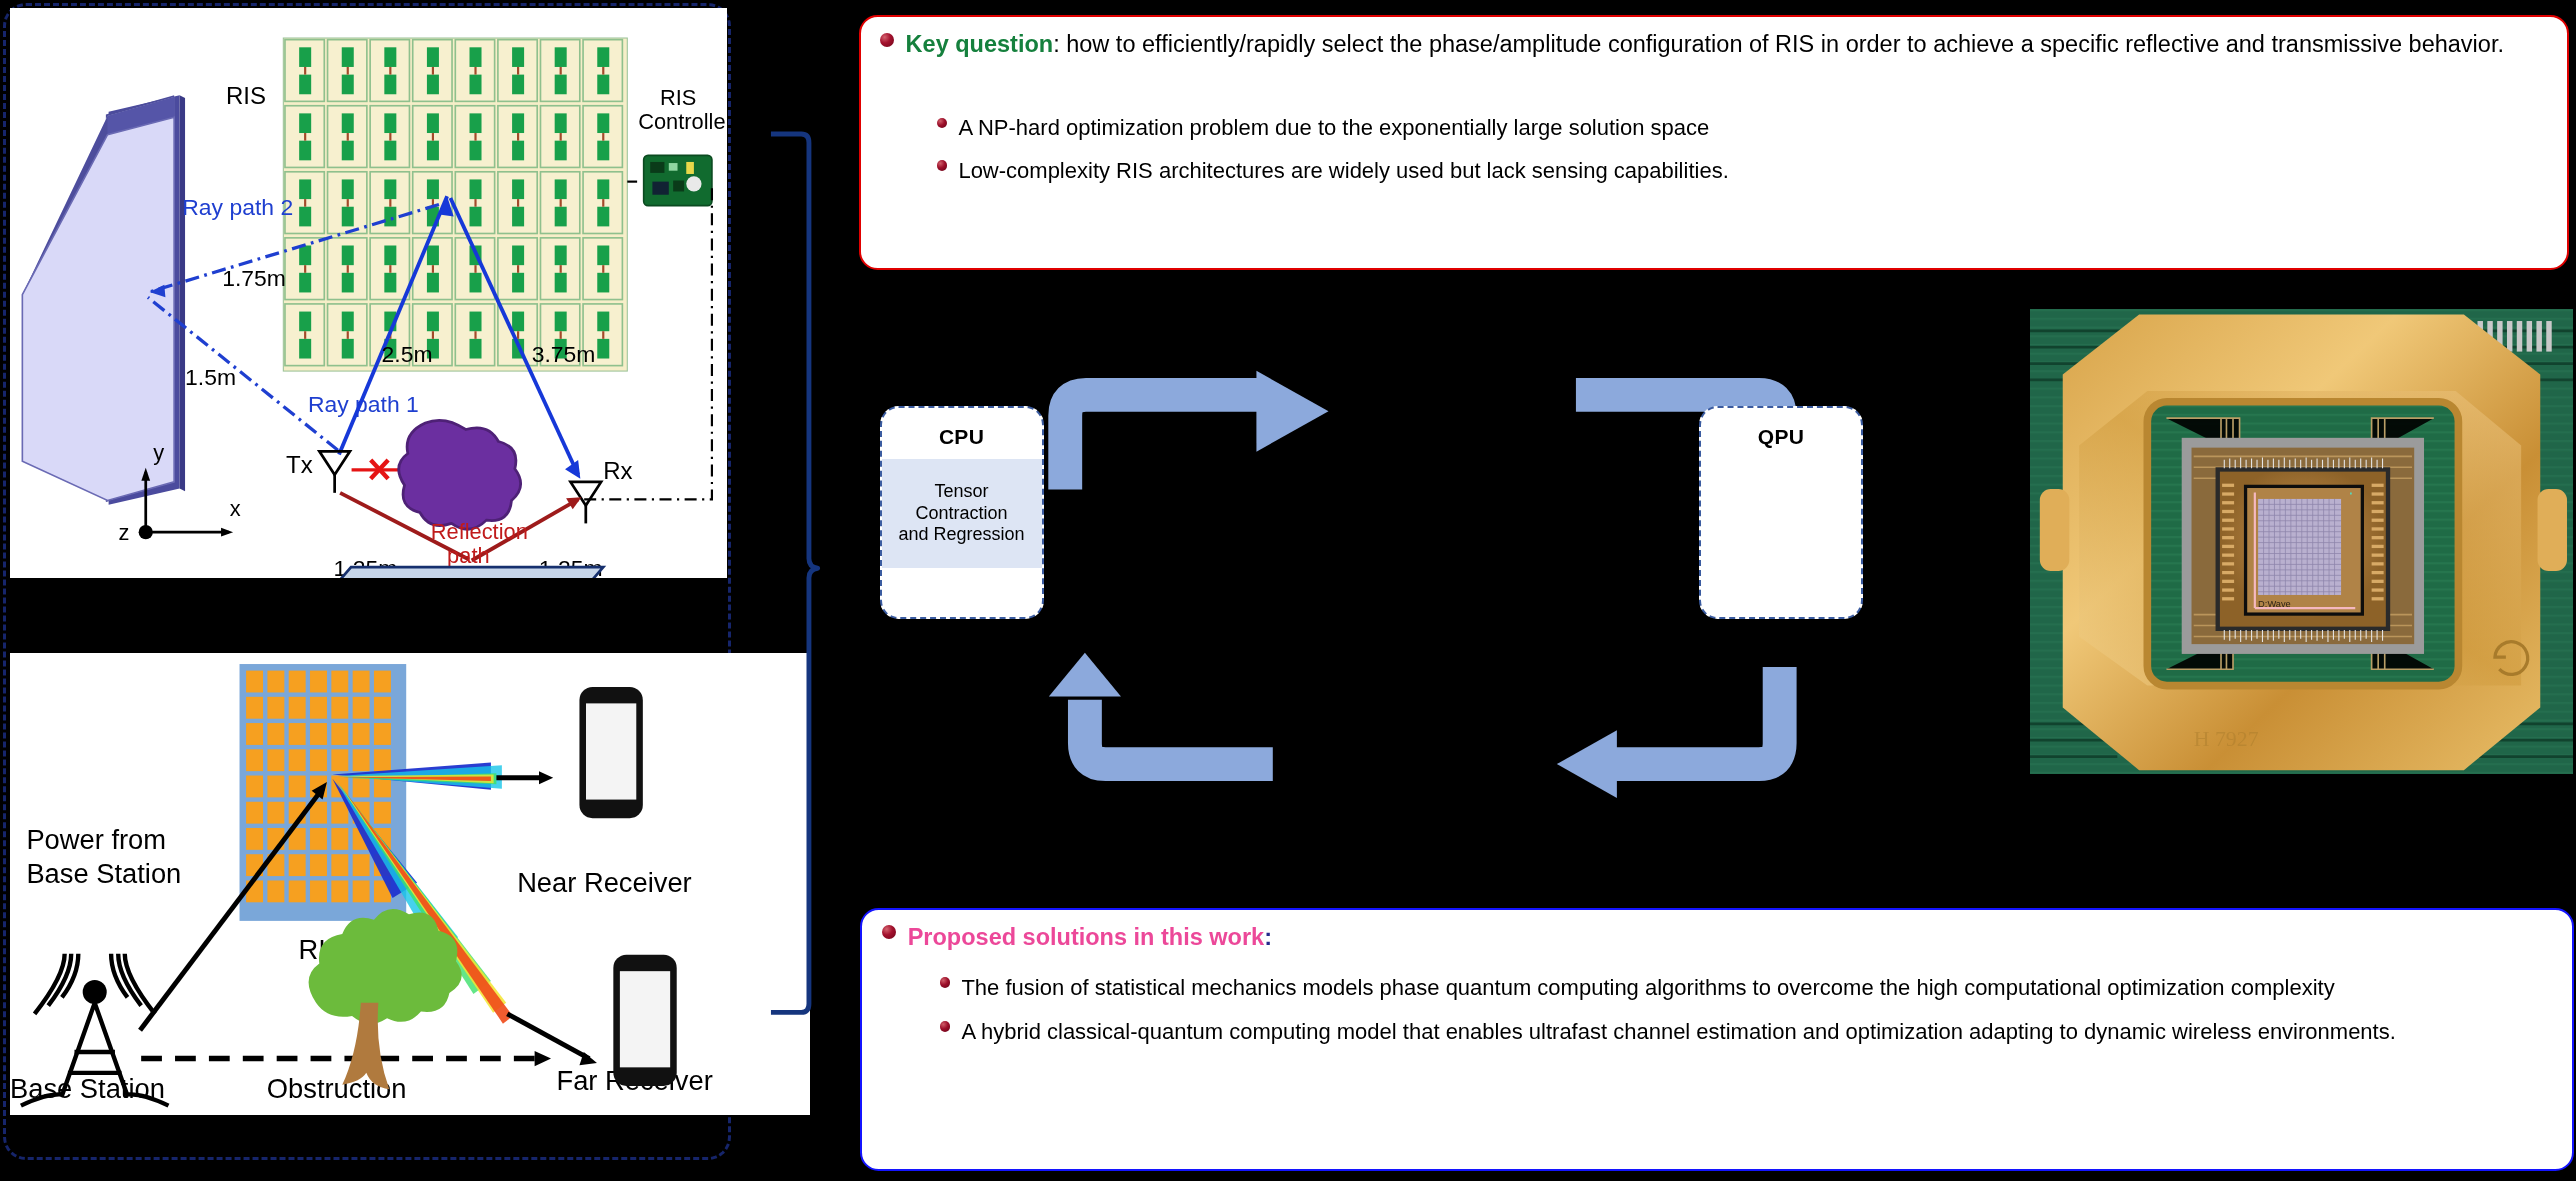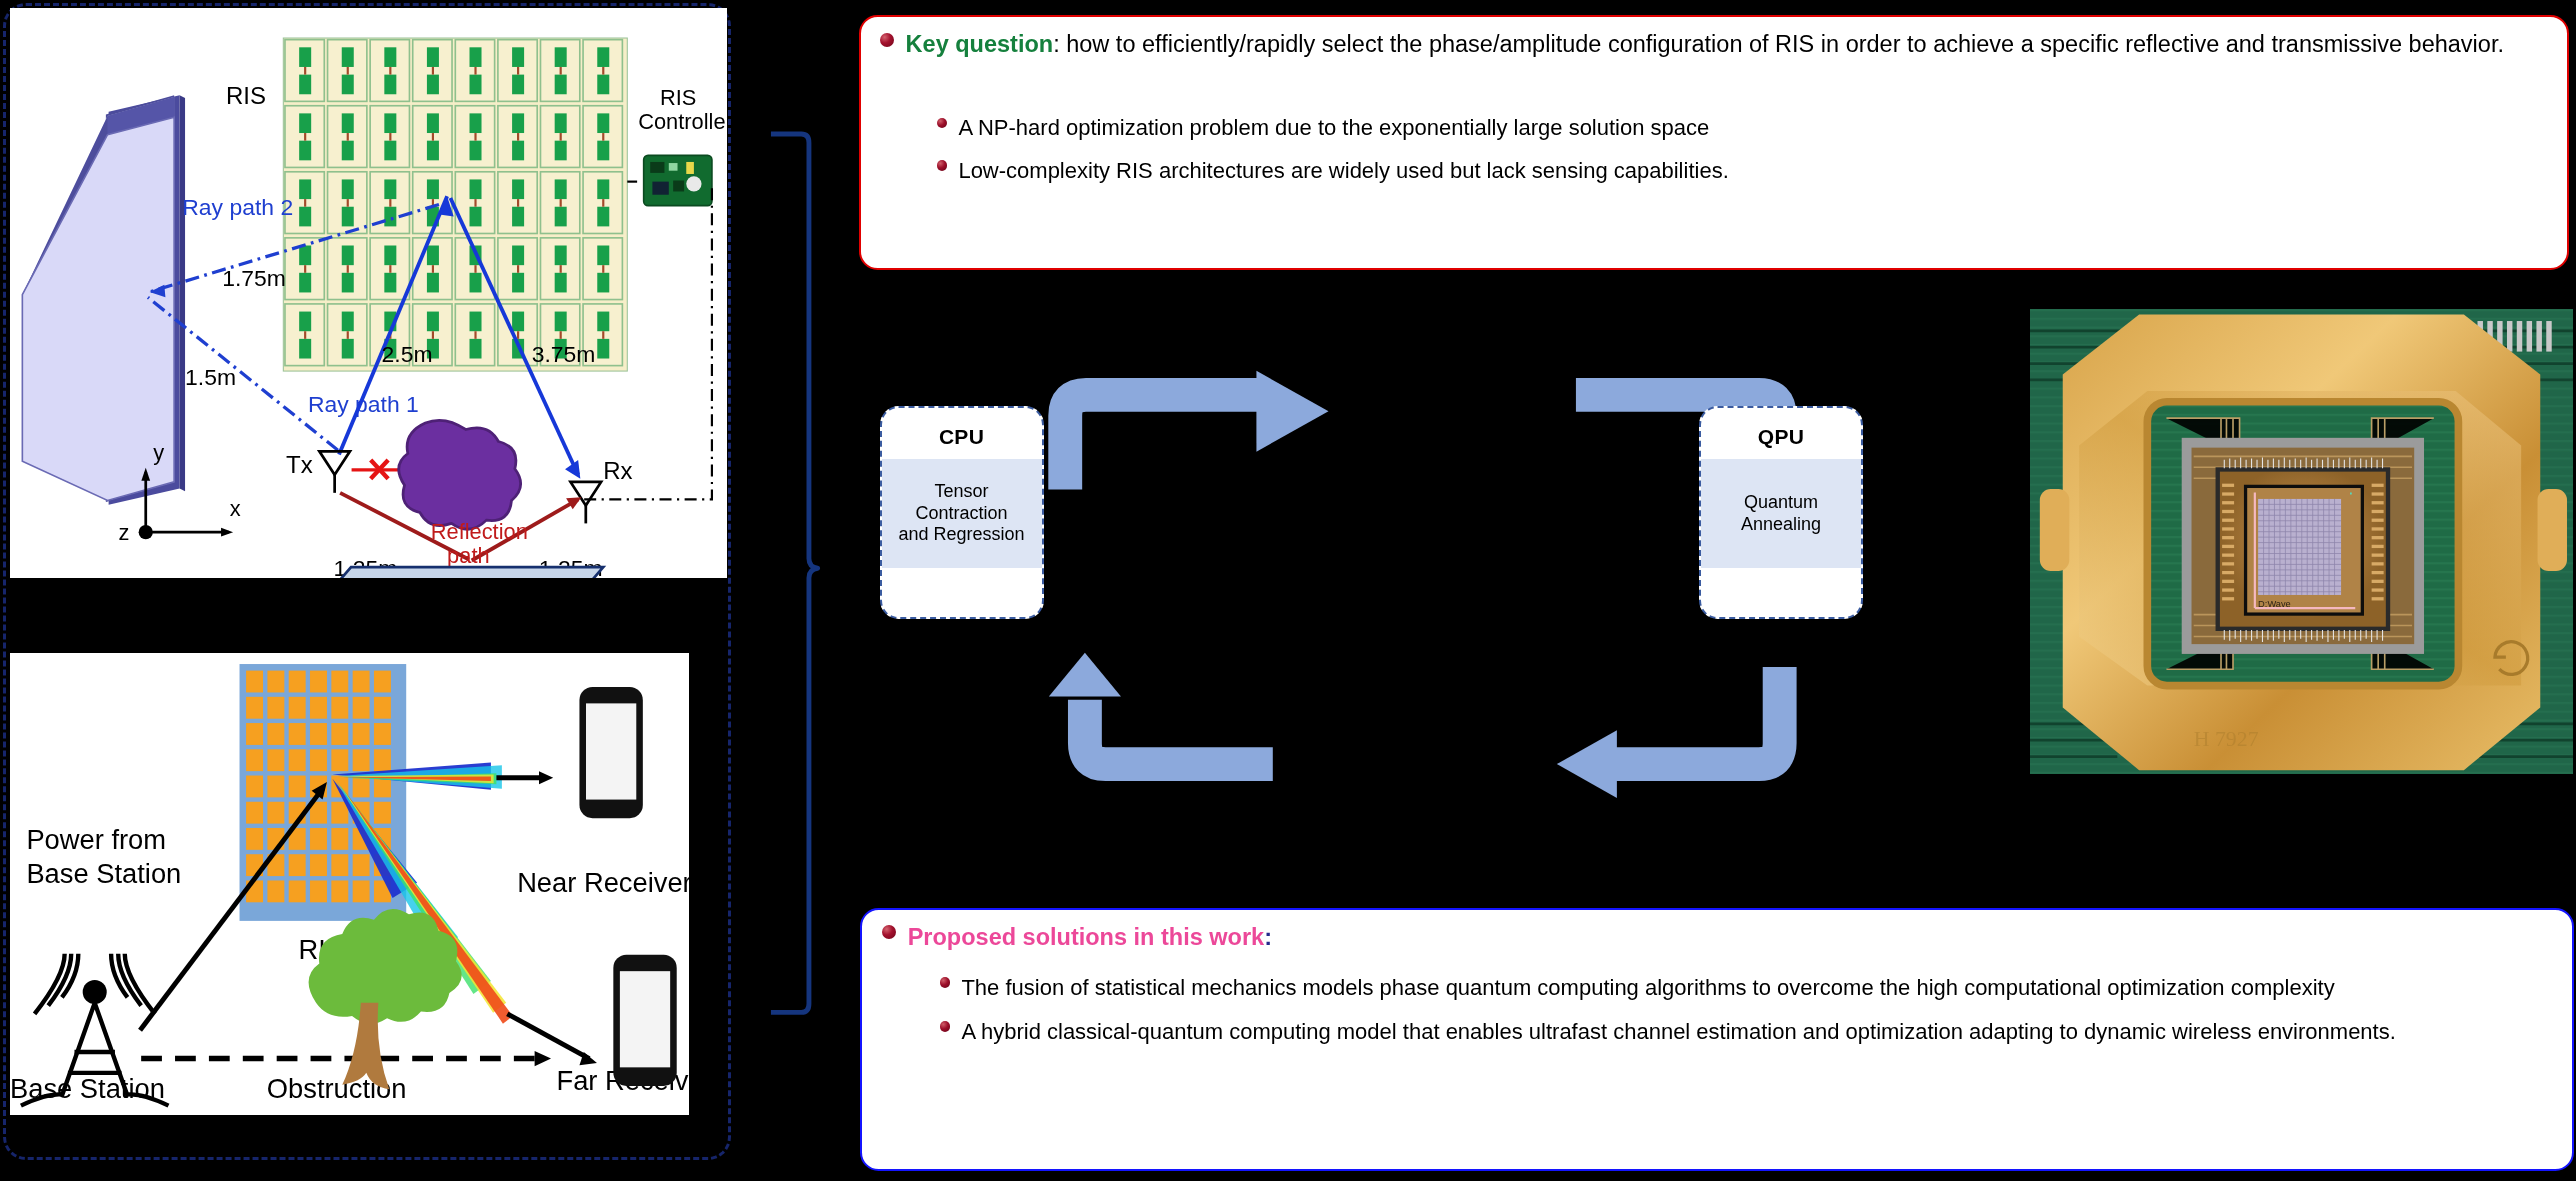--- a/index.html
+++ b/index.html
@@ -6,21 +6,21 @@
   body{width:2576px;height:1181px;position:relative;overflow:hidden;
        font-family:"Liberation Sans",sans-serif;}
   .abs{position:absolute;}
 
   
   #left-panel{left:3.3px;top:3.3px;width:728px;height:1157px;
       border:3.8px dashed #16256b;border-radius:23px;box-sizing:border-box;}
 
   .figure-card{background:#fff;overflow:hidden;}
   #fig-ris-setup{left:9.8px;top:7.6px;width:717px;height:570px;}
-  #fig-ris-coverage{left:9.8px;top:653px;width:679px;height:462px;}
+  #fig-ris-coverage{left:9.8px;top:653px;width:800px;height:462px;}
 
   
   #brace{left:759px;top:127px;width:76px;height:901px;}
 
   
   #box-key-question{left:859px;top:15.3px;width:1710px;height:255px;
       background:#fff;border:2.7px solid #e00000;border-radius:18.6px;box-sizing:border-box;}
   
   #box-proposed{left:860px;top:908px;width:1714px;height:263px;
       background:#fff;border:2.7px solid #1414ff;border-radius:18.6px;box-sizing:border-box;}
@@ -531,23 +531,20 @@
 
   <div class="pu-box" id="cpu-box" style="width: 164px; height: 213px; left: -5.5px; top: 45px; border-color: rgb(58, 91, 160);">
     <div class="pu-title">CPU</div>
     <div class="pu-band" style="background: rgb(221, 229, 244);">
       <span>Tensor Contraction<br>and Regression</span>
     </div>
   </div>
 
   <div class="pu-box" id="qpu-box" style="width: 164px; height: 213px; left: 814px; top: 45px; border-color: rgb(58, 91, 160);">
     <div class="pu-title">QPU</div>
-    <div class="pu-band" style="background: rgb(221, 229, 244);">
-      <span>Quantum Annealing</span>
-    </div>
   </div>
 </div>
 
 <div class="abs" id="chip-photo">
   <svg width="543" height="465" viewBox="0 0 995 852">
     <defs>
       <linearGradient id="goldG" x1="0" y1="0" x2="1" y2="1">
         <stop offset="0%" stop-color="#d8a44a"></stop>
           <stop offset="35%" stop-color="#f0c878"></stop>
         <stop offset="65%" stop-color="#c98f35"></stop>

